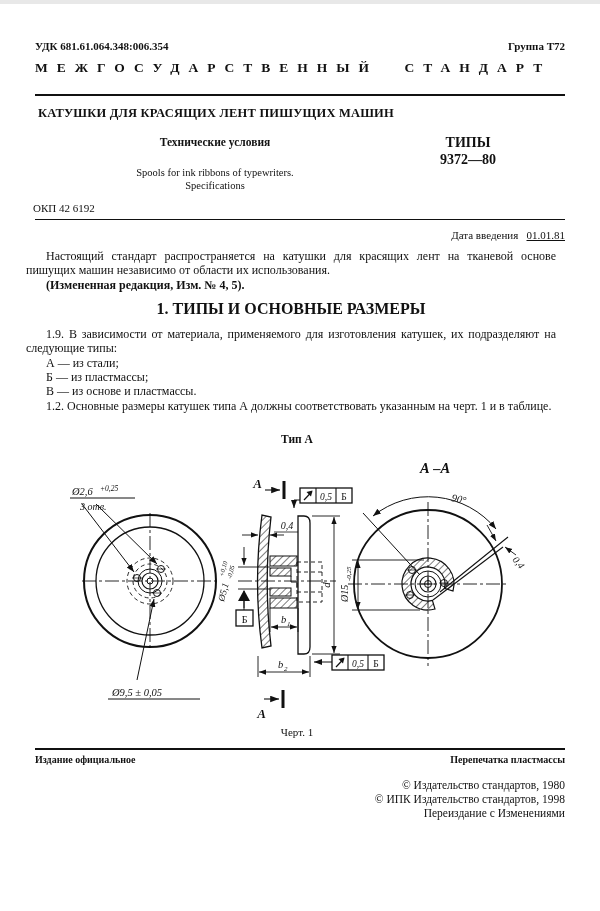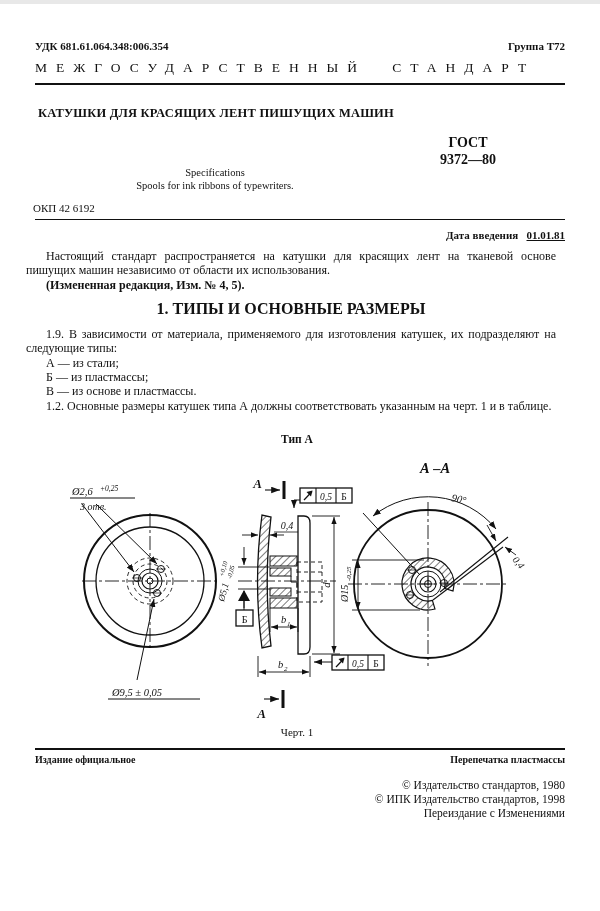--- a/index.html
+++ b/index.html
@@ -1,30 +1,30 @@
 <!DOCTYPE html>
 <html><head>
 <meta charset="utf-8">
 <style>
   html,body{margin:0;padding:0;background:#e8e8e8;}
   #page{position:relative;width:600px;height:911px;background:#ffffff;margin:4px auto;
         font-family:"Liberation Serif","DejaVu Serif",serif;color:#111;overflow:hidden;}
   .abs{position:absolute;}
   .udk-row{top:36px;left:35px;width:530px;display:flex;justify-content:space-between;
            font-size:11px;font-weight:bold;}
-  .banner{top:56px;left:35px;width:530px;font-size:13.5px;font-weight:normal;
+  .banner{top:56px;left:35px;width:530px;font-size:13.5px;font-weight:bold;
           letter-spacing:9px;word-spacing:14px;white-space:nowrap;
-          border-bottom:2.5px solid #111;padding-bottom:7px;}
+          border-bottom:2.5px solid #111;padding-bottom:18px;}
   .title-main{top:102px;left:38px;width:530px;font-size:12.5px;font-weight:bold;letter-spacing:.2px;}
   .title-sub{top:132px;left:35px;width:360px;text-align:center;font-size:11.5px;font-weight:bold;}
   .gost-block{top:130px;left:408px;width:120px;text-align:center;font-size:14px;font-weight:bold;line-height:17px;}
   .title-en{top:162px;left:35px;width:360px;text-align:center;font-size:10.5px;line-height:13px;}
   .okp{top:198px;left:33px;font-size:11px;}
   .rule1{top:215px;left:35px;width:530px;height:0;border-top:1.5px solid #111;}
-  .date-row{top:225px;left:35px;width:530px;text-align:right;font-size:11px;font-weight:bold;}
+  .date-row{top:225px;left:35px;width:530px;text-align:right;font-size:11px;font-weight:normal;}
   .date-val{text-decoration:underline;}
   .body-col{top:245px;left:26px;width:530px;font-size:12px;line-height:14.3px;}
   .body-col p{margin:0;text-align:justify;text-indent:20px;}
   .body-col .bold{font-weight:bold;}
   .sec-head{margin-top:10px;margin-bottom:11px;text-align:center;font-weight:bold;font-size:16px;text-indent:0 !important;}
   .list-line{padding-left:20px;}
   .rule2{top:744px;left:35px;width:530px;height:0;border-top:2px solid #111;}
   .footer-row{top:750px;left:35px;width:530px;display:flex;justify-content:space-between;
               font-size:10px;font-weight:bold;}
   .copyright{top:774px;left:35px;width:530px;text-align:right;font-size:11.5px;line-height:14px;}
@@ -37,29 +37,30 @@
 <div id="page">
 
   <div class="abs udk-row">
     <span>УДК 681.61.064.348:006.354</span>
     <span>Группа Т72</span>
   </div>
 
   <div class="abs banner">МЕЖГОСУДАРСТВЕННЫЙ СТАНДАРТ</div>
 
   <div class="abs title-main">КАТУШКИ ДЛЯ КРАСЯЩИХ ЛЕНТ ПИШУЩИХ МАШИН</div>
+  <div class="abs title-sub">Технические условия</div>
 
   <div class="abs gost-block">
-    <div>ГОСТ</div>
+    <div>ТИПЫ</div>
     <div>9372—80</div>
   </div>
 
   <div class="abs title-en">
+    <div>Spools for ink ribbons of typewriters.</div>
     <div>Specifications</div>
-    <div>Spools for ink ribbons of typewriters.</div>
   </div>
 
   <div class="abs okp">ОКП 42 6192</div>
 
   <div class="abs rule1"></div>
 
   <div class="abs date-row">
     <span>Дата введения</span>
     <span>&nbsp;</span>
     <span class="date-val">01.01.81</span>

